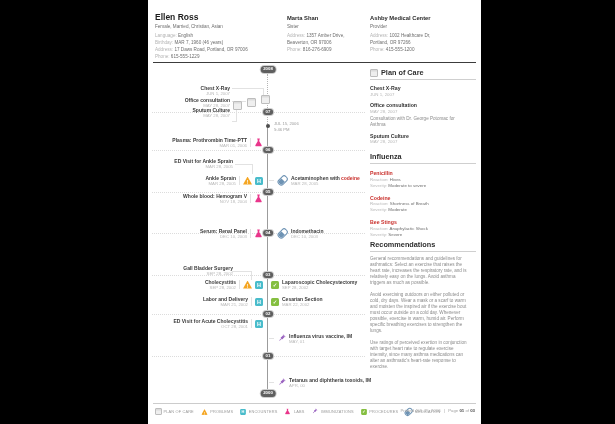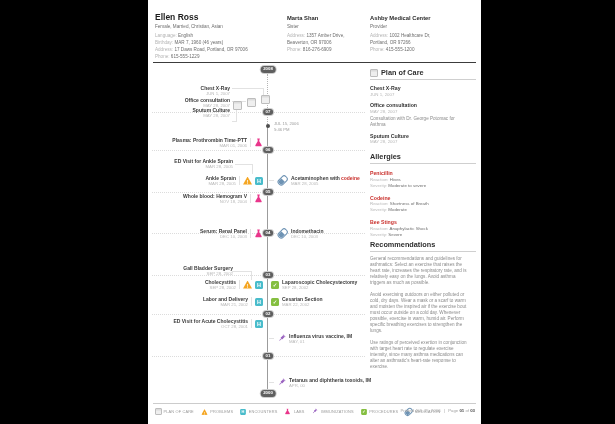--- a/index.html
+++ b/index.html
@@ -333,21 +333,21 @@
       <div class="poc-d">MAY 28, 2007</div>
       <div class="poc-n">Consultation with Dr. George Potomac for Asthma</div>
     </div>
     <div>
       <div class="poc-t">Sputum Culture</div>
       <div class="poc-d">MAY 28, 2007</div>
     </div>
   </div>
 
   <div class="rcol" style="top:152px;">
-    <div class="sect-h">Allergies</div>
+    <div class="sect-h">Influenza</div>
     <div class="sect-rule"></div>
     <div>
       <div class="alg-n">Penicillin</div>
       <div class="alg-r"><span>Reaction:</span> <span class="val">Hives</span></div>
       <div class="alg-r"><span>Severity:</span> <span class="val">Moderate to severe</span></div>
     </div>
     <div>
       <div class="alg-n">Codeine</div>
       <div class="alg-r"><span>Reaction:</span> <span class="val">Shortness of Breath</span></div>
       <div class="alg-r"><span>Severity:</span> <span class="val">Moderate</span></div>

